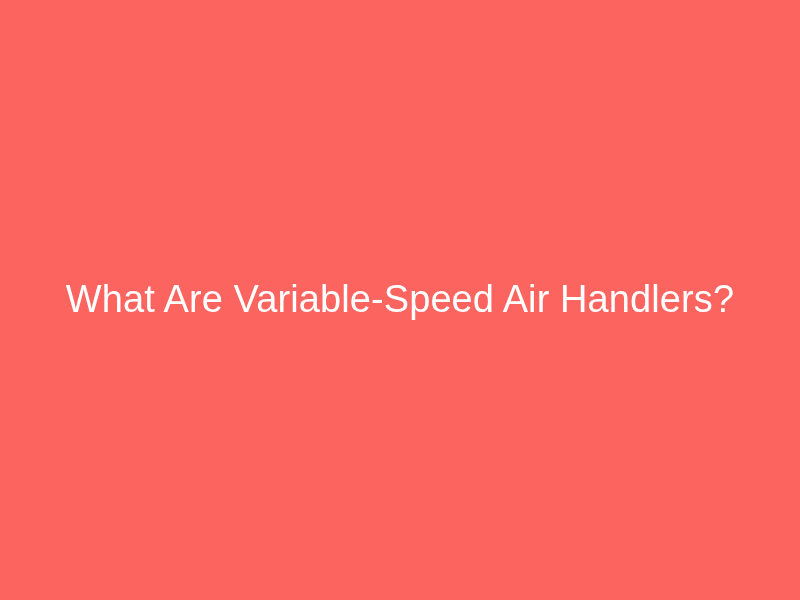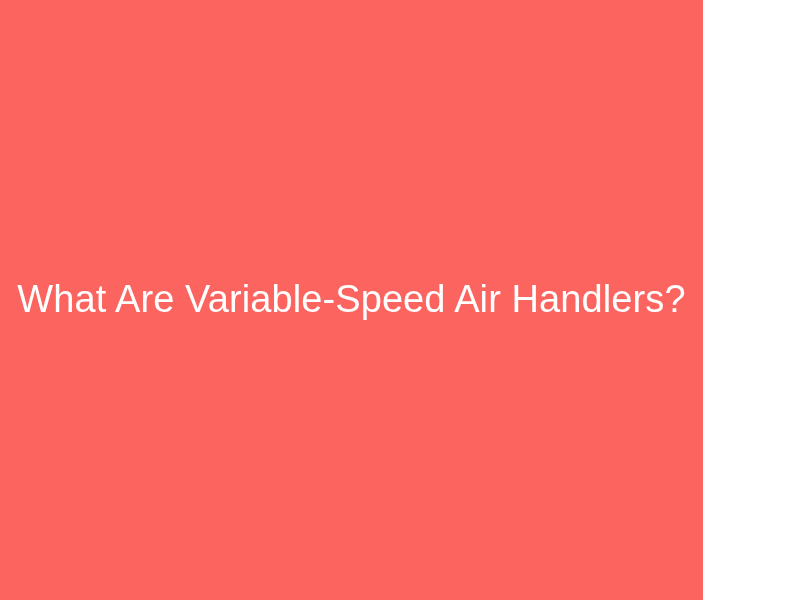--- a/index.html
+++ b/index.html
@@ -10,21 +10,21 @@
   body {
     width: 800px;
     height: 600px;
     overflow: hidden;
     font-family: "Liberation Sans", sans-serif;
   }
 
   #share-card {
     position: relative;
     box-sizing: border-box;
-    width: 703px;
+    width: 800px;
     height: 600px;
     display: flex;
     align-items: center;
     justify-content: center;
     background-color: #fc6460;
   }
 
   #card-title {
     display: block;
     width: 700px;

